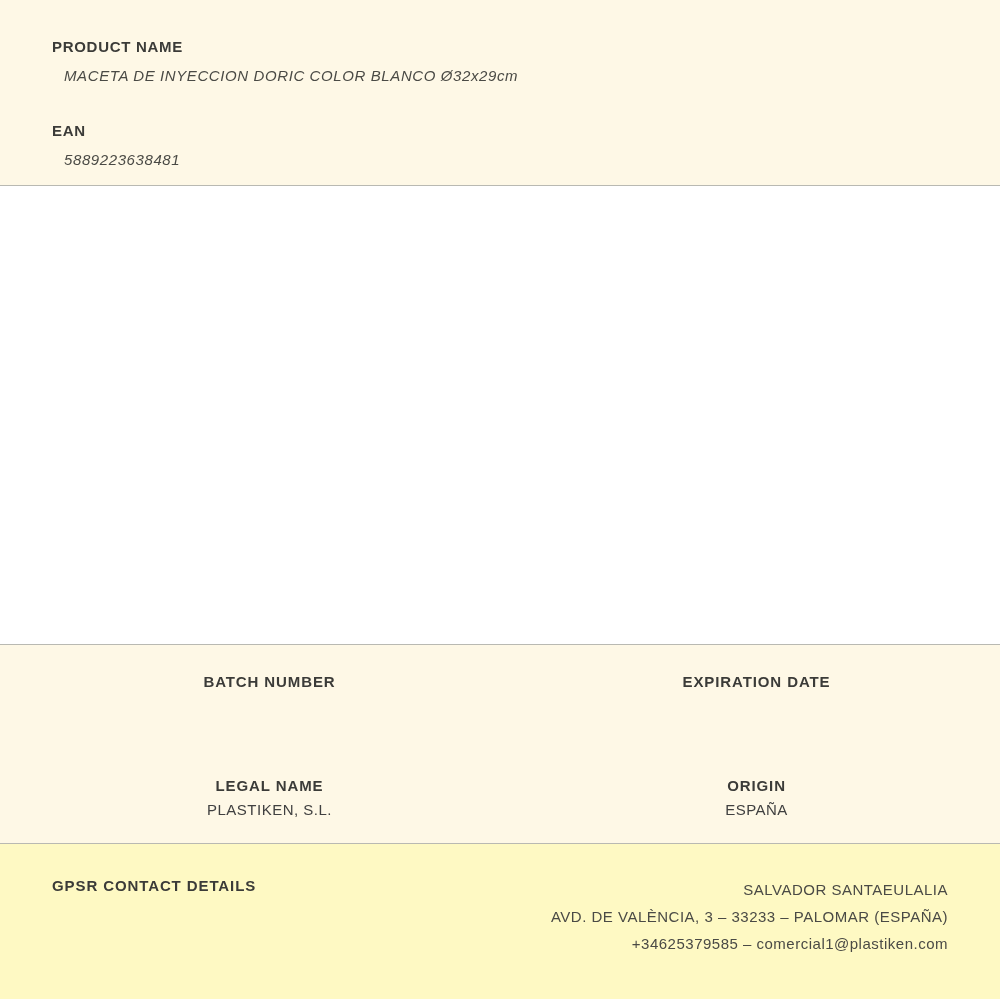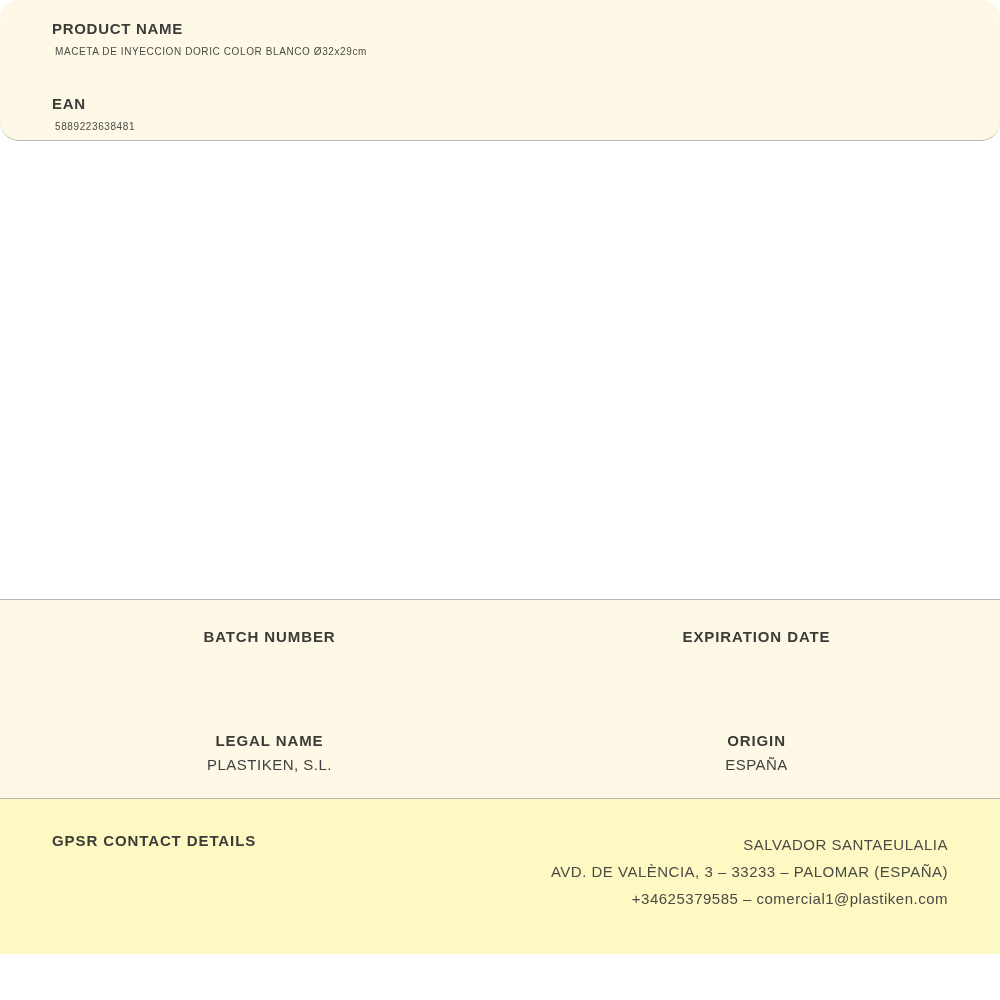--- a/index.html
+++ b/index.html
@@ -17,38 +17,38 @@
   .page {
     position: relative;
     width: 1000px;
     height: 1000px;
     box-sizing: border-box;
   }
 
   
   .header {
     background: #fef8e6;
-    padding: 20px 52px 22px 52px;
+    padding: 38px 52px 22px 52px;
     box-sizing: border-box;
-    height: 141px;
+    height: 186px;
     border-bottom: 1px solid #b9b9b2;
-    border-radius: 19px;
   }
   .field-label {
     font-size: 15px;
     font-weight: bold;
     letter-spacing: 0.7px;
     color: #3b3b38;
     margin: 0 0 9px 0;
   }
   .field-value {
-    font-size: 10px;
+    font-size: 15px;
     letter-spacing: 0.6px;
     color: #4a4a45;
-    margin: 3px;
+    margin: 12px;
+    font-style: italic;
   }
   .header .block-ean {
     margin-top: 38px;
   }
 
   
   .image-area {
     height: 459px;
     background: #ffffff;
     border-bottom: 1px solid #b9b9b2;

